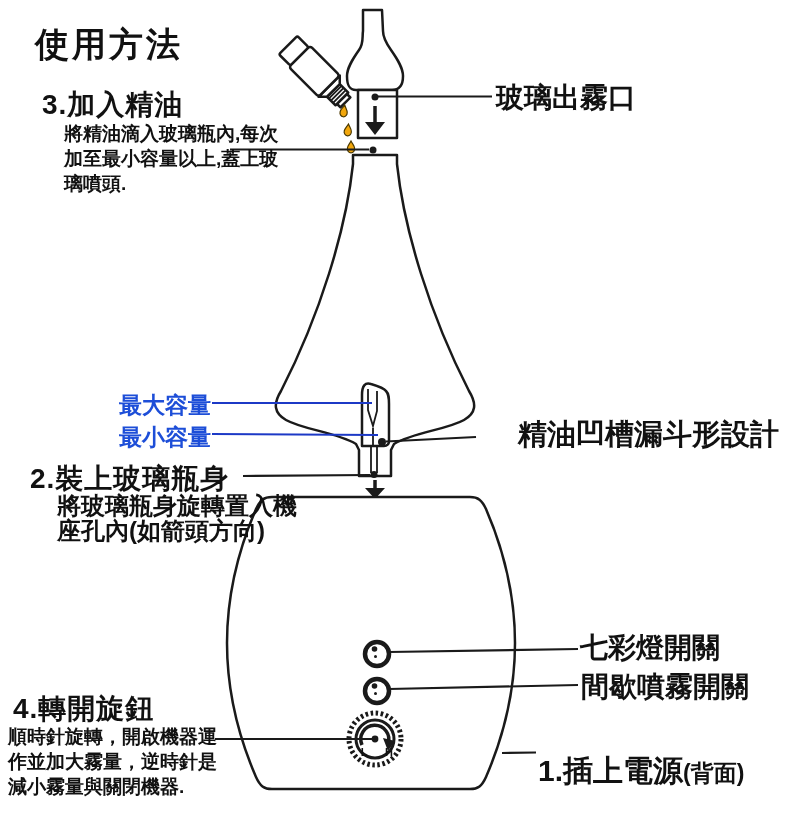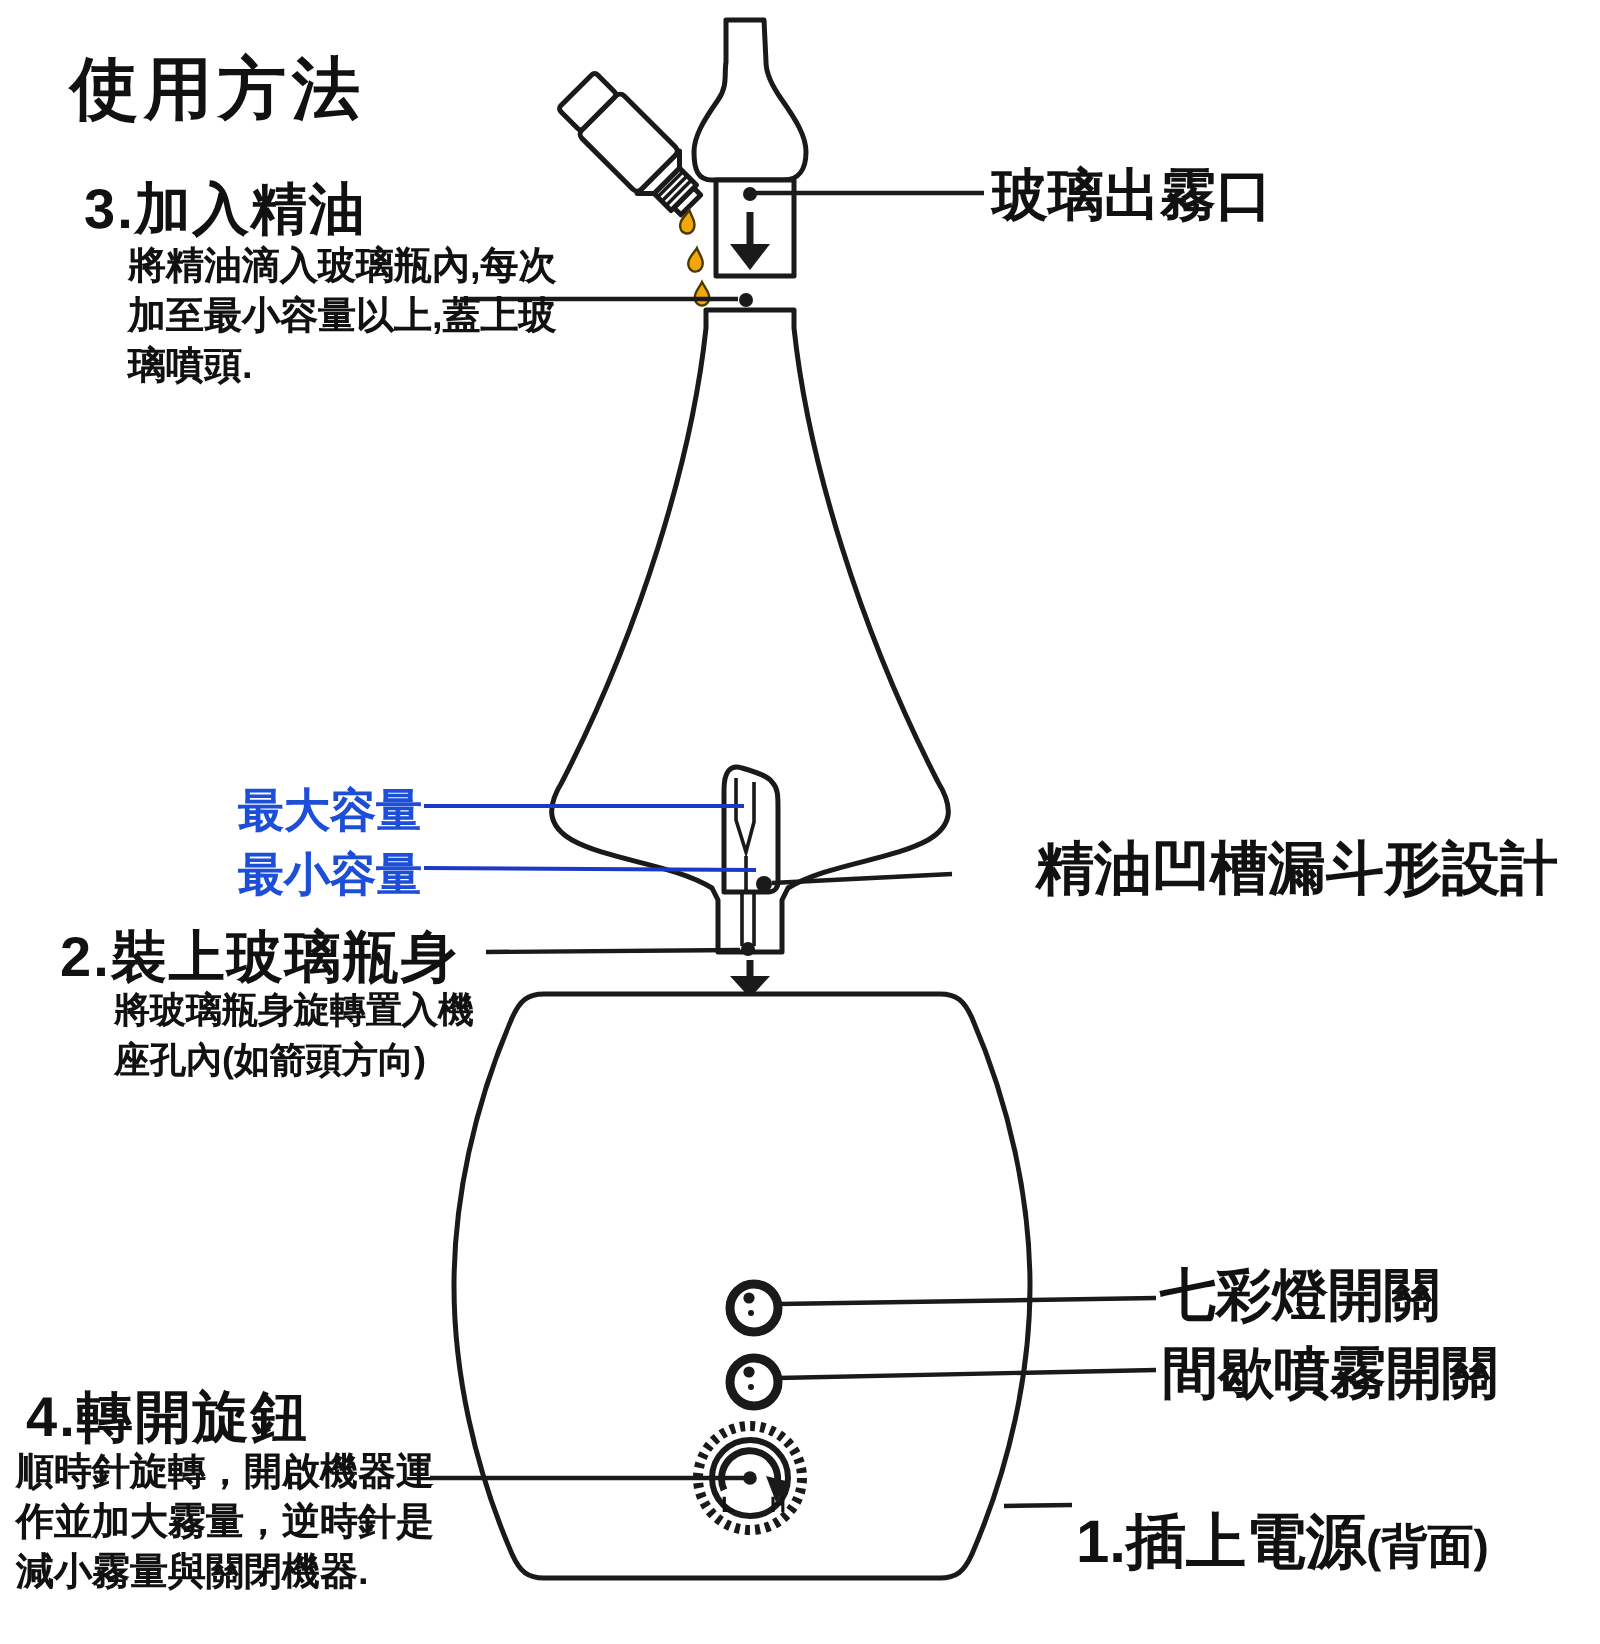--- a/index.html
+++ b/index.html
@@ -4,21 +4,21 @@
 <style>
   html,body{margin:0;padding:0;background:#fff;}
   .canvas{
     position:relative;width:800px;height:822px;background:#ffffff;
     font-family:"Liberation Sans", sans-serif;color:#111;overflow:hidden;
   }
   .abs{position:absolute;white-space:pre-line;}
   .t-title{font-size:34px;font-weight:bold;letter-spacing:3px;}
   .t-step{font-size:28px;font-weight:bold;letter-spacing:1px;}
   .t-desc{font-size:19px;font-weight:bold;line-height:25px;}
-  .t-desc-sm{font-size:18px;font-weight:bold;line-height:25px;}
+  .t-desc-sm{font-size:24px;font-weight:bold;line-height:25px;}
   .t-label{font-size:28px;font-weight:bold;}
   .t-blue{font-size:23px;font-weight:bold;color:#1d4ed8;}
   .t-callout-title{font-size:29px;font-weight:bold;}
   .t-callout-desc{font-size:19px;font-weight:bold;line-height:24px;}
   .t-step1-main{font-size:30px;font-weight:bold;}
   .t-step1-suffix{font-size:23px;font-weight:bold;}
   svg.art{position:absolute;left:0;top:0;}
   svg .ln{stroke:#1a1a1a;stroke-width:2.5;fill:none;stroke-linecap:round;stroke-linejoin:round;}
   svg .fillw{fill:#ffffff;}
   svg .thin{stroke:#1a1a1a;stroke-width:1.8;fill:none;}

